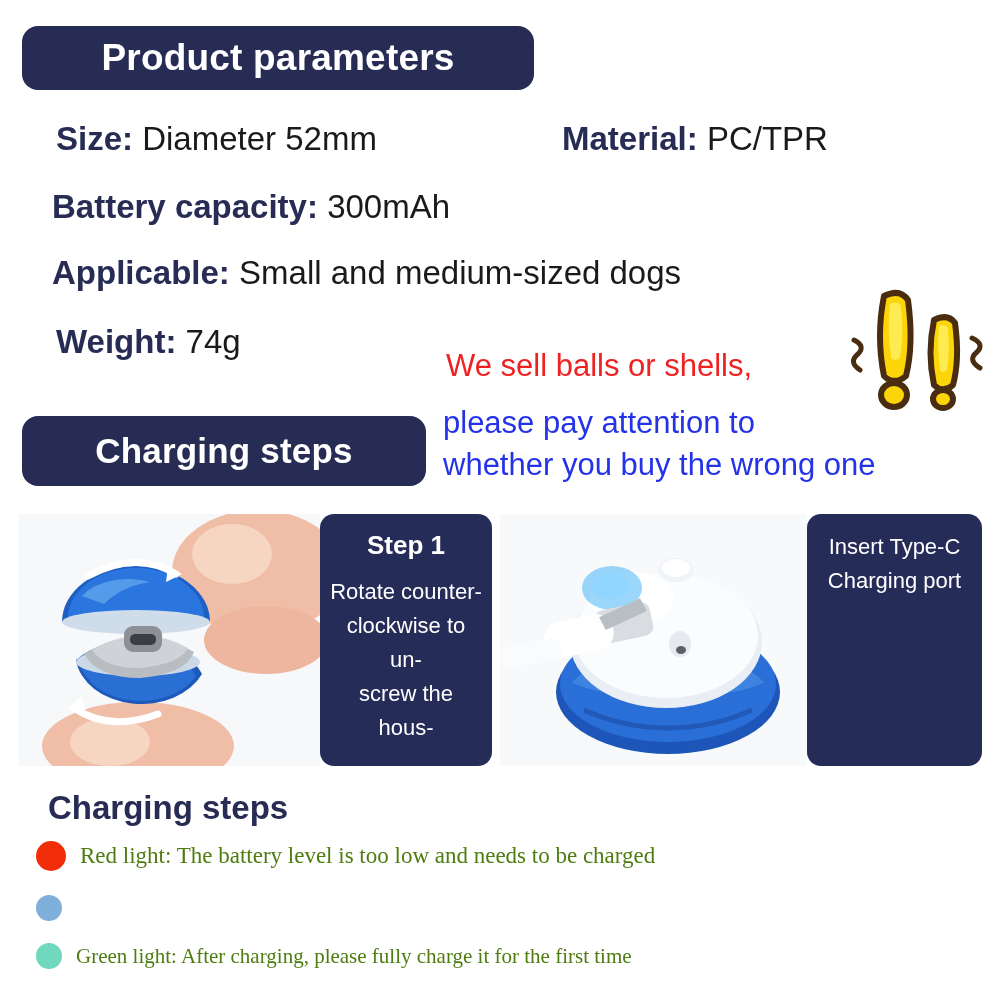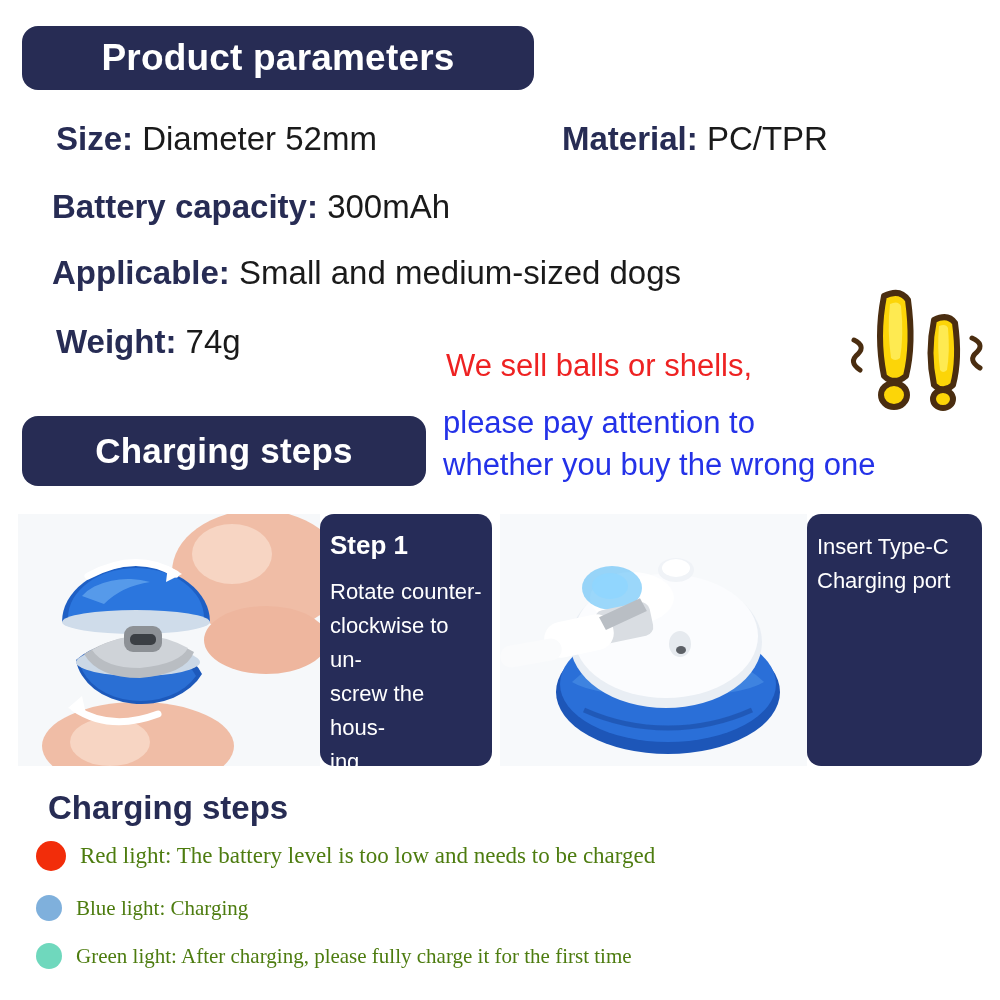--- a/index.html
+++ b/index.html
@@ -114,21 +114,21 @@
   #step-card-1 .step-photo { width: 302px; }
   #step-card-2 .step-photo { width: 307px; }
 
   .step-text {
     flex: 1 1 auto;
     background: #262c58;
     border-radius: 14px;
     color: #ffffff;
     padding: 16px 10px 10px;
     box-sizing: border-box;
-    text-align: left;
+    text-align: center;
   }
   .step-title {
     font-size: 26px;
     font-weight: bold;
     margin-bottom: 14px;
   }
   .step-desc {
     font-size: 22px;
     line-height: 34px;
   }
@@ -249,21 +249,20 @@
       <path d="M140 200 q-48 18 -84 -6" stroke="#ffffff" stroke-width="7" fill="none" stroke-linecap="round"></path>
       <path d="M64 182 l-14 12 l18 6 z" fill="#ffffff"></path>
     </svg>
   </div>
   <div class="step-text">
     <div class="step-title">Step 1</div>
     <div class="step-desc">
       <span>Rotate counter-</span>
       <span>clockwise to un-</span>
       <span>screw the hous-</span>
-      <span>ing</span>
     </div>
   </div>
 </div>
 
 <div class="step-card" id="step-card-2">
   <div class="step-photo">
     <svg viewBox="0 0 307 252" width="307" height="252">
       <rect x="0" y="0" width="307" height="252" fill="#f7f9fb"></rect>
       <ellipse cx="168" cy="178" rx="112" ry="62" fill="#1d56b8"></ellipse>
       <ellipse cx="168" cy="170" rx="108" ry="58" fill="#2a6fd8"></ellipse>
@@ -294,19 +293,18 @@
 
 <div id="legend-heading">Charging steps</div>
 
 <div class="legend-row" id="legend-row-0">
   <span class="legend-dot" style="background:#f22d0a"></span>
   <span class="legend-label">Red light: The battery level is too low and needs to be charged</span>
 </div>
 
 <div class="legend-row" id="legend-row-1">
   <span class="legend-dot" style="background:#7fb0dc"></span>
-  <span class="legend-label">Blue light: Charging</span>
 </div>
 
 <div class="legend-row" id="legend-row-2">
   <span class="legend-dot" style="background:#6fd8bd"></span>
   <span class="legend-label">Green light: After charging, please fully charge it for the first time</span>
 </div>
 
 </body></html>

